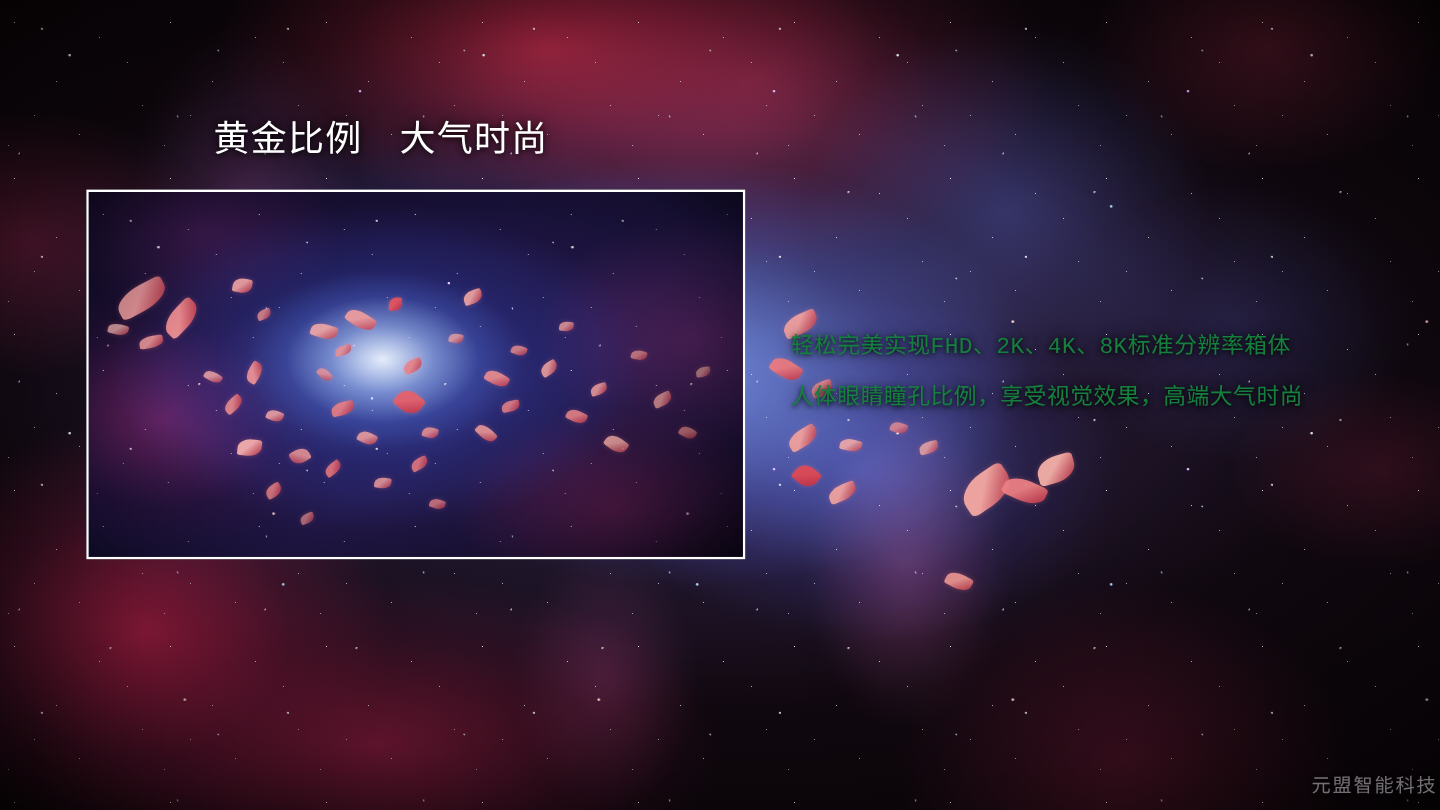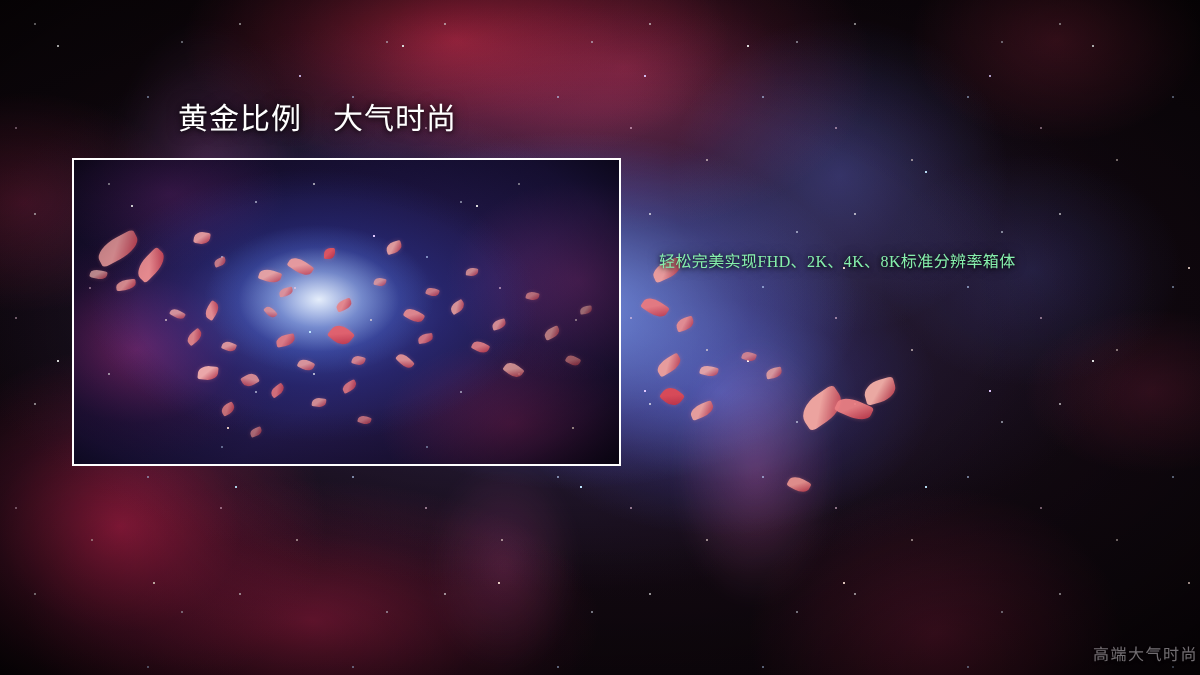--- a/index.html
+++ b/index.html
@@ -7,21 +7,21 @@
     margin: 0;
     padding: 0;
     background: #000;
   }
   #stage {
     position: relative;
     width: 1200px;
     height: 675px;
     overflow: hidden;
     background: #0a0408;
-    font-family: Liberation Serif, serif;
+    font-family: Liberation Mono, monospace;
     user-select: none;
   }
 
   
   .bg-layer {
     position: absolute;
     inset: 0;
     pointer-events: none;
   }
 
@@ -157,24 +157,24 @@
     color: #ffffff;
     font-size: 30px;
     line-height: 1.2;
     letter-spacing: 1px;
     white-space: pre;
     text-shadow: 0 1px 5px rgba(0,0,0,0.85), 0 0 14px rgba(0,0,0,0.55);
   }
   #body-text {
     position: absolute;
     left: 659px;
-    top: 240px;
+    top: 268px;
     width: 480px;
-    color: #86efac;
-    font-size: 16px;
+    color: #15803d;
+    font-size: 19px;
     line-height: 43px;
     letter-spacing: 0.4px;
     text-shadow: 0 1px 4px rgba(0,0,0,0.9), 0 0 12px rgba(0,0,0,0.6);
   }
   #body-text .line { white-space: nowrap; }
 
   #watermark {
     position: absolute;
     right: 2px;
     bottom: 10px;
@@ -271,17 +271,18 @@
           <div class="petal" style="left: 176px; top: 268px; width: 12px; height: 8px; opacity: 0.78; transform: rotate(-20deg); background: linear-gradient(135deg, rgb(236, 144, 146) 0%, rgb(236, 144, 146) 45%, rgba(190, 40, 60, 0.92) 100%);"></div>
         </div>
       <div id="panel-vig"></div>
     </div>
   </div>
 
   <div id="slide-title">黄金比例　大气时尚</div>
 
   <div id="body-text">
     <div class="line">轻松完美实现FHD、2K、4K、8K标准分辨率箱体</div>
+    <div class="line">人体眼睛瞳孔比例，享受视觉效果，高端大气时尚</div>
   </div>
 
-  <div id="watermark">高端大气时尚</div>
+  <div id="watermark">元盟智能科技</div>
 
 </div>
 
 </body></html>

